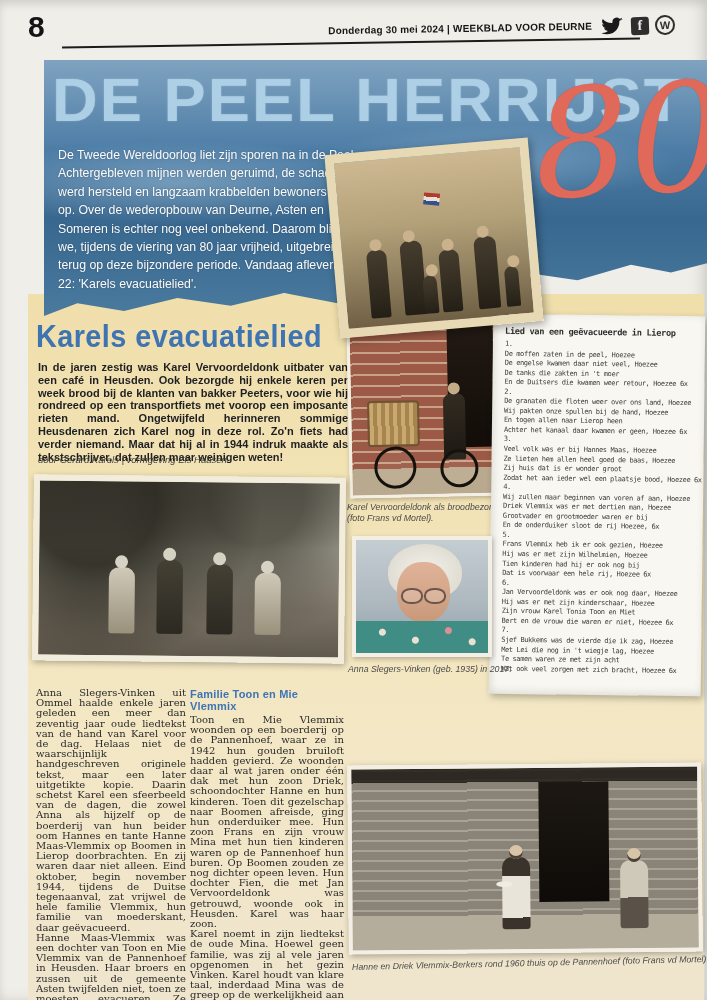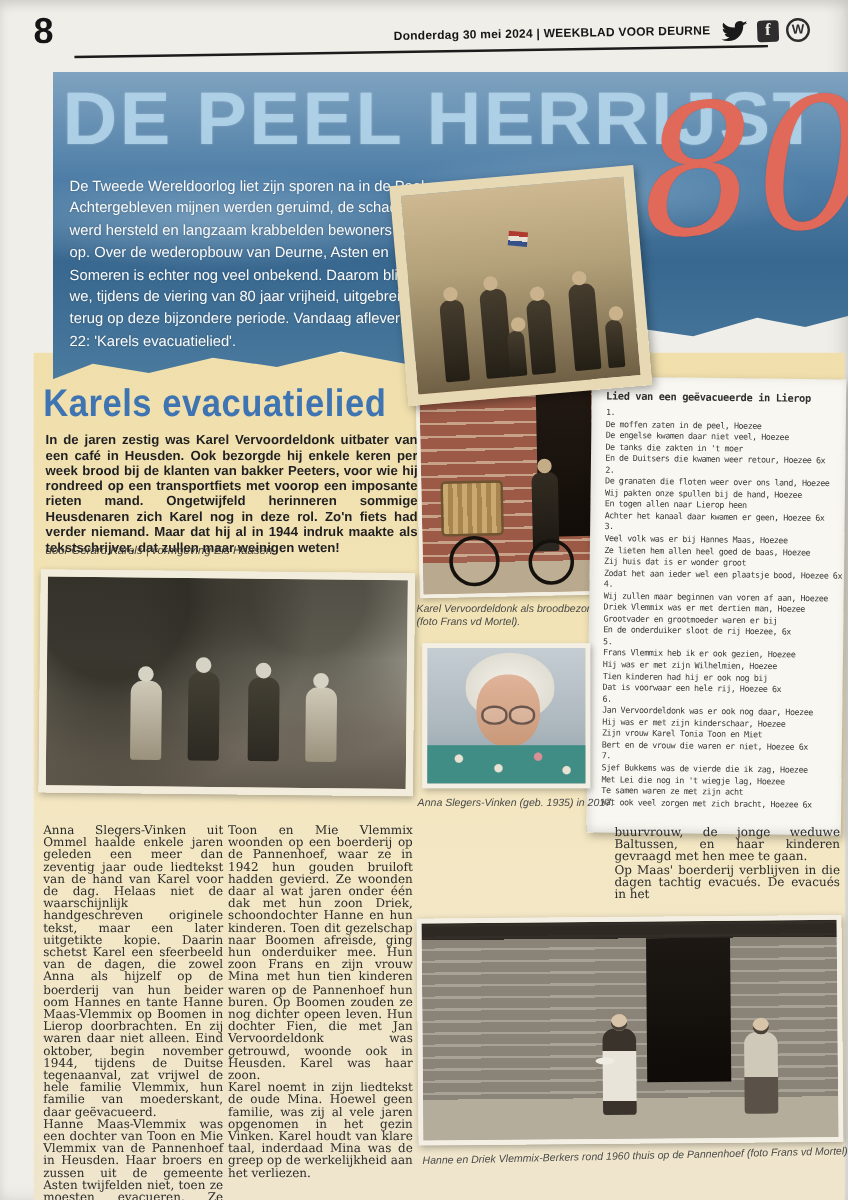--- a/index.html
+++ b/index.html
@@ -238,27 +238,24 @@
     <div class="p-blouse"></div>
   </div>
   <div class="abs caption cap-portrait">Anna Slegers-Vinken (geb. 1935) in 2017.</div>
 
   <div class="abs col col1">
     <p>Anna Slegers-Vinken uit Ommel haalde enkele jaren geleden een meer dan zeventig jaar oude liedtekst van de hand van Karel voor de dag. Helaas niet de waarschijnlijk handgeschreven originele tekst, maar een later uitgetikte kopie. Daarin schetst Karel een sfeerbeeld van de dagen, die zowel Anna als hijzelf op de boerderij van hun beider oom Hannes en tante Hanne Maas-Vlemmix op Boomen in Lierop doorbrachten. En zij waren daar niet alleen. Eind oktober, begin november 1944, tijdens de Duitse tegenaanval, zat vrijwel de hele familie Vlemmix, hun familie van moederskant, daar geëvacueerd.</p>
     <p>Hanne Maas-Vlemmix was een dochter van Toon en Mie Vlemmix van de Pannenhoef in Heusden. Haar broers en zussen uit de gemeente Asten twijfelden niet, toen ze moesten evacueren. Ze trokken allemaal met hun grote gezin naar Hanne en Hannes, mogelijk was dit eerder zo afgesproken.</p>
     <p>De Zuid-Willemsvaart was immers een voor oprukkende militairen moeilijk te nemen hindernis gebleken. Ze zouden nergens veiliger zijn dan op Boomen!</p>
   </div>
   <div class="abs col col2">
+    <div class="subhead">Familie Toon en Mie Vlemmix</div>
     <p>Toon en Mie Vlemmix woonden op een boerderij op de Pannenhoef, waar ze in 1942 hun gouden bruiloft hadden gevierd. Ze woonden daar al wat jaren onder één dak met hun zoon Driek, schoondochter Hanne en hun kinderen. Toen dit gezelschap naar Boomen afreisde, ging hun onderduiker mee. Hun zoon Frans en zijn vrouw Mina met hun tien kinderen waren op de Pannenhoef hun buren. Op Boomen zouden ze nog dichter opeen leven. Hun dochter Fien, die met Jan Vervoordeldonk was getrouwd, woonde ook in Heusden. Karel was haar zoon.</p>
     <p>Karel noemt in zijn liedtekst de oude Mina. Hoewel geen familie, was zij al vele jaren opgenomen in het gezin Vinken. Karel houdt van klare taal, inderdaad Mina was de greep op de werkelijkheid aan het verliezen.</p>
 
-  </div>
-  <div class="abs col col4">
-    <p>buurvrouw, de jonge weduwe Baltussen, en haar kinderen gevraagd met hen mee te gaan.</p>
-    <p>Op Maas' boerderij verblijven in die dagen tachtig evacués. De evacués in het</p>
   </div>
 
   <div class="abs photo-farm">
     <div class="f-door"></div>
     <div class="ffig fapron" style="left:150px;"></div>
     <div class="f-plate" style="left:144px;bottom:62px;"></div>
     <div class="ffig flighter" style="left:268px;height:68px;"></div>
   </div>
   <div class="abs caption cap-farm">Hanne en Driek Vlemmix-Berkers rond 1960 thuis op de Pannenhoef (foto Frans vd Mortel).</div>
 

